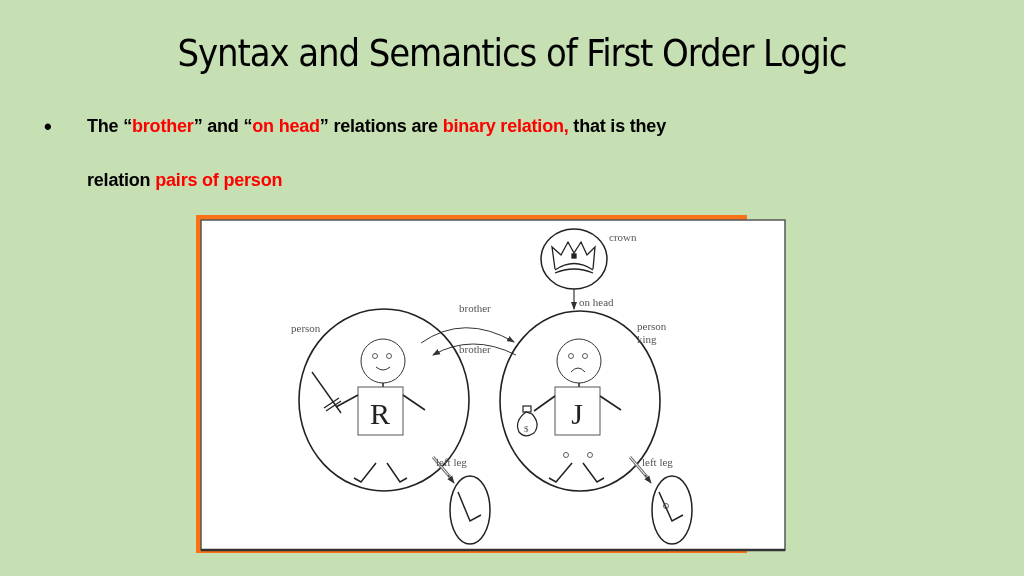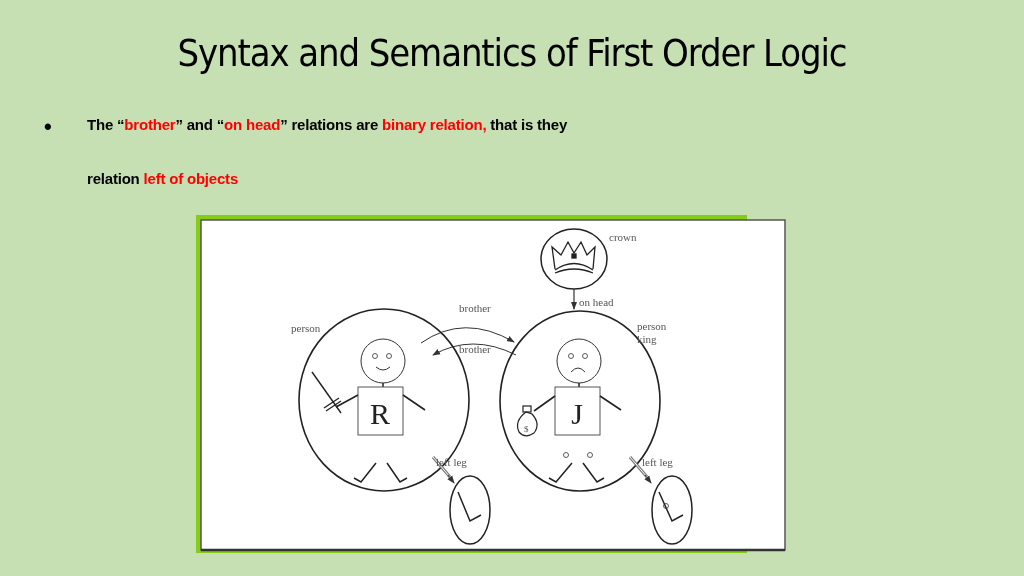--- a/index.html
+++ b/index.html
@@ -37,36 +37,36 @@
       position: absolute;
       left: 0;
       top: 2px;
       font-size: 22px;
       font-weight: bold;
       color: #000;
     }
     .bullet-line {
       position: absolute;
       left: 43px;
-      font-size: 15px;
+      font-size: 18px;
       font-weight: bold;
       color: #000;
       white-space: nowrap;
       letter-spacing: -0.2px;
     }
     .bullet-line.l1 { top: 4px; }
     .bullet-line.l2 { top: 58px; }
     .hl { color: #ff0000; }
     .figure {
       position: absolute;
       left: 196px;
       top: 215px;
       width: 551px;
       height: 338px;
-      background: #84cc16;
+      background: #f97316;
     }
     .figure svg {
       position: absolute;
       left: 0;
       top: 0;
     }
     .fig-label {
       font-family: "Liberation Serif", serif;
       font-size: 11px;
       fill: #555;
@@ -81,21 +81,21 @@
 <body>
 
 <div class="slide-title">Syntax and Semantics of First Order Logic</div>
 
 <div class="bullet-block">
   <span class="bullet-dot">•</span>
   <div class="bullet-line l1">
     <span>The “</span><span class="hl">brother</span><span>” and “</span><span class="hl">on head</span><span>” relations are </span><span class="hl">binary relation,</span><span> that is they</span>
   </div>
   <div class="bullet-line l2">
-    <span>relation </span><span class="hl">left of objects</span>
+    <span>relation </span><span class="hl">pairs of person</span>
   </div>
 </div>
 
 <div class="figure">
   <svg width="594" height="338" viewBox="0 0 594 338" xmlns="http://www.w3.org/2000/svg">
     <defs>
       <marker id="arr" markerWidth="8" markerHeight="8" refX="7" refY="4" orient="auto" markerUnits="userSpaceOnUse">
         <path d="M0,1 L8,4 L0,7 Z" fill="#333"></path>
       </marker>
     </defs>

